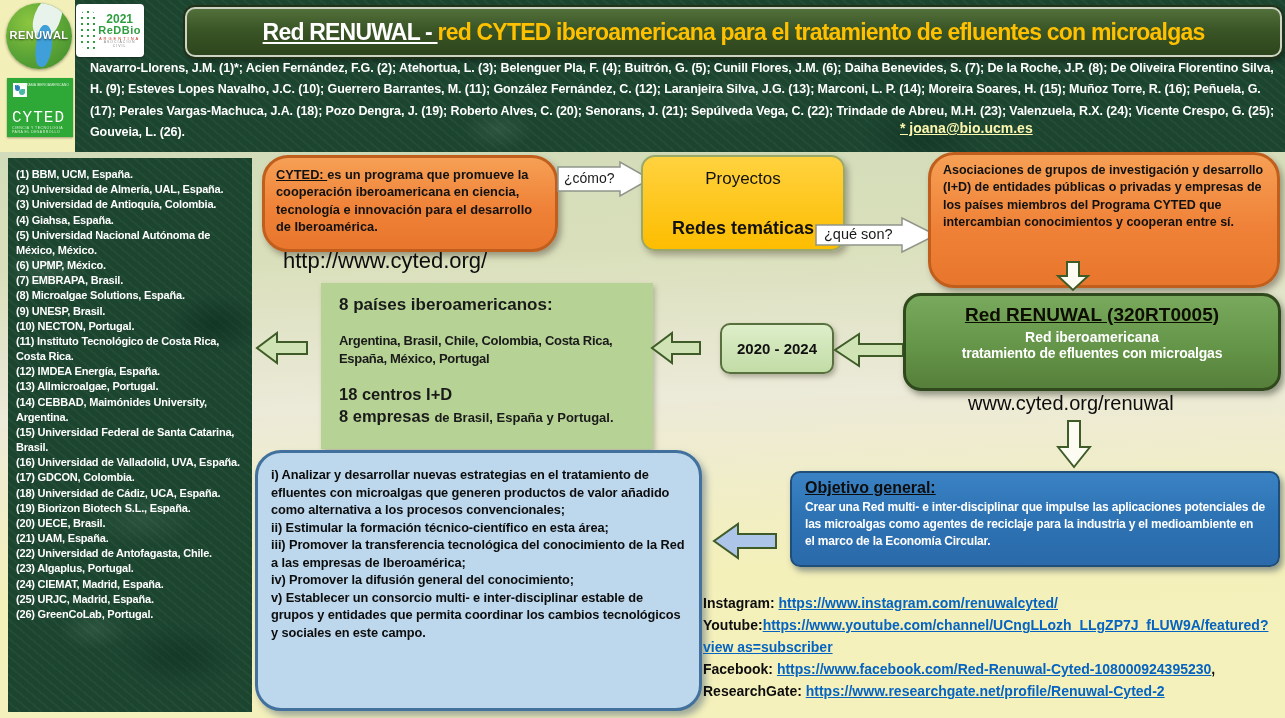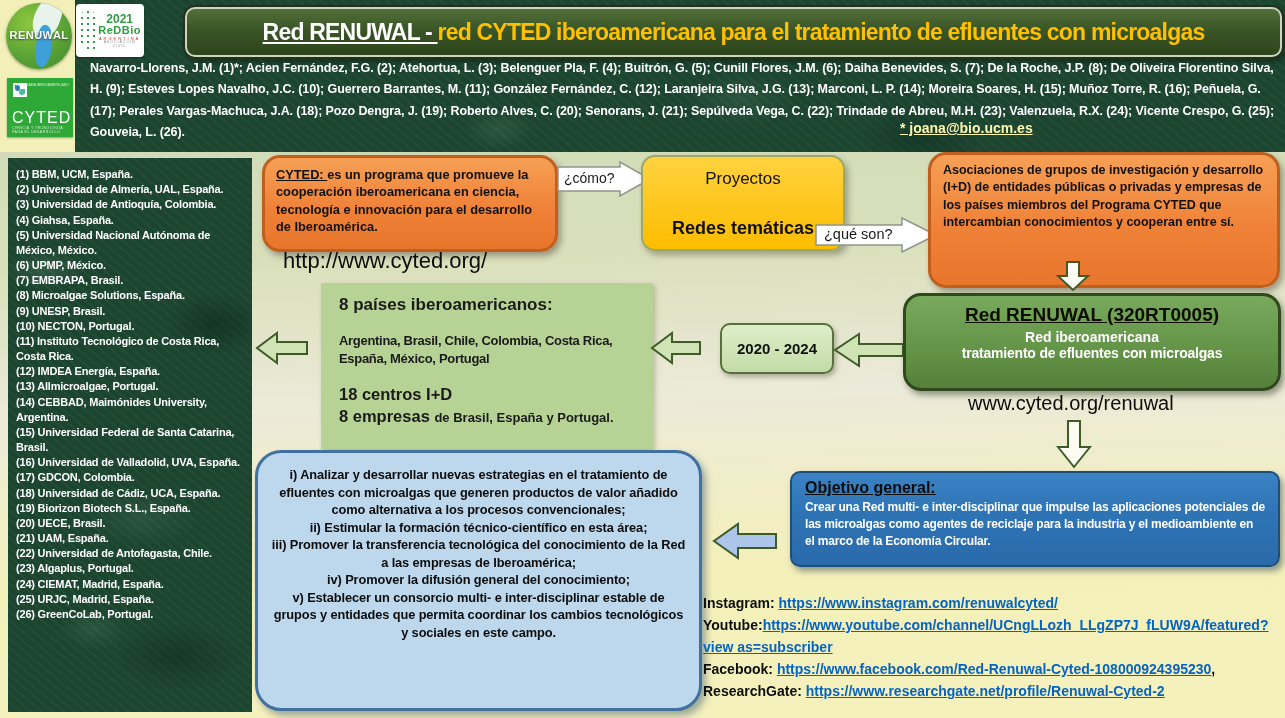--- a/index.html
+++ b/index.html
@@ -32,40 +32,40 @@
      background-image:radial-gradient(circle 2px,#2f9e41 55%,transparent 60%);background-size:6px 6px;}
   #redbio-texts{flex:1;text-align:center;line-height:1.05;}
   .redbio-year{color:#2f9e41;font-weight:bold;font-size:12px;}
   .redbio-name{color:#2f9e41;font-weight:bold;font-size:11px;letter-spacing:.5px;}
   .redbio-country{color:#c0392b;font-size:4px;letter-spacing:2px;}
   .redbio-sub{color:#8a8a8a;font-size:3.5px;letter-spacing:1px;}
   #cyted-logo{left:7px;top:78px;width:66px;height:59px;background:#2ea836;box-shadow:0 1px 2px rgba(0,0,0,.35);}
   #cyted-logo .mini-sq{position:absolute;left:6px;top:5px;width:14px;height:14px;background:#fff;}
   #cyted-logo .mini-sq .s1{position:absolute;left:2px;top:2px;width:5px;height:6px;background:#2a7fb8;border-radius:0 50% 50% 50%;}
   #cyted-logo .mini-sq .s2{position:absolute;left:6px;top:6px;width:6px;height:6px;background:#49b8a0;border-radius:50% 0 50% 50%;}
-  #cyted-logo .cyted-word{position:absolute;left:5px;bottom:10px;color:#fff;font-size:16px;letter-spacing:1px;font-weight:normal;}
+  #cyted-logo .cyted-word{position:absolute;left:5px;bottom:10px;color:#fff;font-size:16px;letter-spacing:1px;font-weight:normal;font-family:Liberation Mono, monospace;}
   #cyted-logo .cyted-tag{position:absolute;left:5px;bottom:3px;color:#d8f0d8;font-size:3.5px;letter-spacing:.5px;}
   #cyted-logo .cyted-prog{position:absolute;right:4px;top:5px;color:#d8f0d8;font-size:3.5px;text-align:right;line-height:1.3;}
   
   #title-bar{left:185px;top:7px;width:1093px;height:46px;border-radius:10px;
      background:linear-gradient(180deg,#52703a 0%,#3a5526 45%,#2d451c 100%);
      border:2px solid #ccd3c3;box-shadow:0 0 0 2px #223219, 3px 4px 6px rgba(0,0,0,.4);
      display:flex;align-items:center;justify-content:center;}
   #title-bar .t-main{color:#fff;font-weight:bold;font-size:23px;letter-spacing:-.8px;text-decoration:underline;white-space:pre;}
   #title-bar .t-rest{color:#ffc000;font-weight:bold;font-size:23px;letter-spacing:-.8px;white-space:pre;}
   
   #authors{left:86px;top:56px;width:1197px;height:96px;color:#fff;font-weight:bold;
      font-size:12.5px;line-height:1.7;letter-spacing:-.1px;padding:2px 4px;box-sizing:border-box;}
   #author-email{left:900px;top:120px;color:#fdf7b0;font-weight:bold;font-size:14px;text-decoration:underline;}
   
   #sidebar{left:8px;top:158px;width:244px;height:554px;padding:9px 4px 6px 8px;box-sizing:border-box;}
   .inst-item{color:#fff;font-weight:bold;font-size:11px;line-height:1.38;letter-spacing:-.2px;}
   
   .orange-box{background:linear-gradient(180deg,#f6a055 0%,#ef8238 55%,#e8762c 100%);
-     border:3px solid #c05f1d;border-radius:18px;box-shadow:3px 4px 6px rgba(70,60,50,.45);
+     border:3px solid #c05f1d;border-radius:26px;box-shadow:3px 4px 6px rgba(70,60,50,.45);
      box-sizing:border-box;color:#111;font-weight:bold;}
   #cyted-box{left:262px;top:155px;width:296px;height:97px;padding:8px 11px;font-size:12.8px;line-height:1.35;}
   #cyted-box .lead{text-decoration:underline;}
   #cyted-url{left:283px;top:248px;font-size:22px;color:#0d0d0d;}
   #projects-box{left:641px;top:155px;width:204px;height:96px;border-radius:14px;
      background:linear-gradient(180deg,#ffd23f 0%,#fdbd00 100%);border:2px solid #9aa86a;
      box-shadow:3px 4px 6px rgba(70,60,50,.4);box-sizing:border-box;
      display:flex;flex-direction:column;justify-content:space-between;align-items:center;padding:12px 0 10px;}
   #projects-box .p1{font-size:17px;color:#111;}
   #projects-box .p2{font-size:18px;font-weight:bold;color:#111;}
@@ -95,21 +95,21 @@
      border:3px solid #2f481c;box-shadow:3px 4px 6px rgba(50,60,40,.5);box-sizing:border-box;
      text-align:center;padding-top:8px;}
   #renuwal-box .rb-title{font-size:19px;font-weight:bold;color:#0d0d00;text-decoration:underline;}
   #renuwal-box .rb-l2{font-size:14px;font-weight:bold;color:#fff;margin-top:3px;}
   #renuwal-box .rb-l3{font-size:14px;font-weight:bold;color:#fff;letter-spacing:-.2px;}
   #renuwal-url{left:968px;top:392px;font-size:20px;color:#0d0d0d;}
   
   #objectives-box{left:255px;top:450px;width:447px;height:261px;border-radius:26px;
      background:#bdd7ec;border:3px solid #41719c;box-shadow:4px 5px 7px rgba(50,80,110,.45);
      box-sizing:border-box;padding:13px 13px;}
-  .objective-item{color:#0d0d0d;font-weight:bold;font-size:12.8px;line-height:1.37;letter-spacing:-.1px;text-align:center;}
+  .objective-item{color:#0d0d0d;font-weight:bold;font-size:12.8px;line-height:1.37;letter-spacing:-.1px;}
   #objective-box{left:790px;top:471px;width:490px;height:96px;border-radius:10px;
      background:linear-gradient(180deg,#3b82c4 0%,#2e74b5 45%,#2a6aaa 100%);
      border:2px solid #1f4e79;box-shadow:3px 4px 6px rgba(40,60,80,.5);box-sizing:border-box;padding:6px 13px;}
   #objective-box .ob-title{color:#0d0d0d;font-weight:bold;font-size:16px;text-decoration:underline;}
   #objective-box .ob-text{color:#fff;font-weight:bold;font-size:12px;letter-spacing:-.2px;line-height:1.4;margin-top:2px;}
   
   #social{left:703px;top:592px;width:584px;}
   .social-row{font-size:14px;line-height:1.58;}
   .social-label{color:#0d0d0d;font-weight:bold;}
   .social-url{color:#0563c1;font-weight:bold;text-decoration:underline;overflow-wrap:anywhere;cursor:pointer;}

